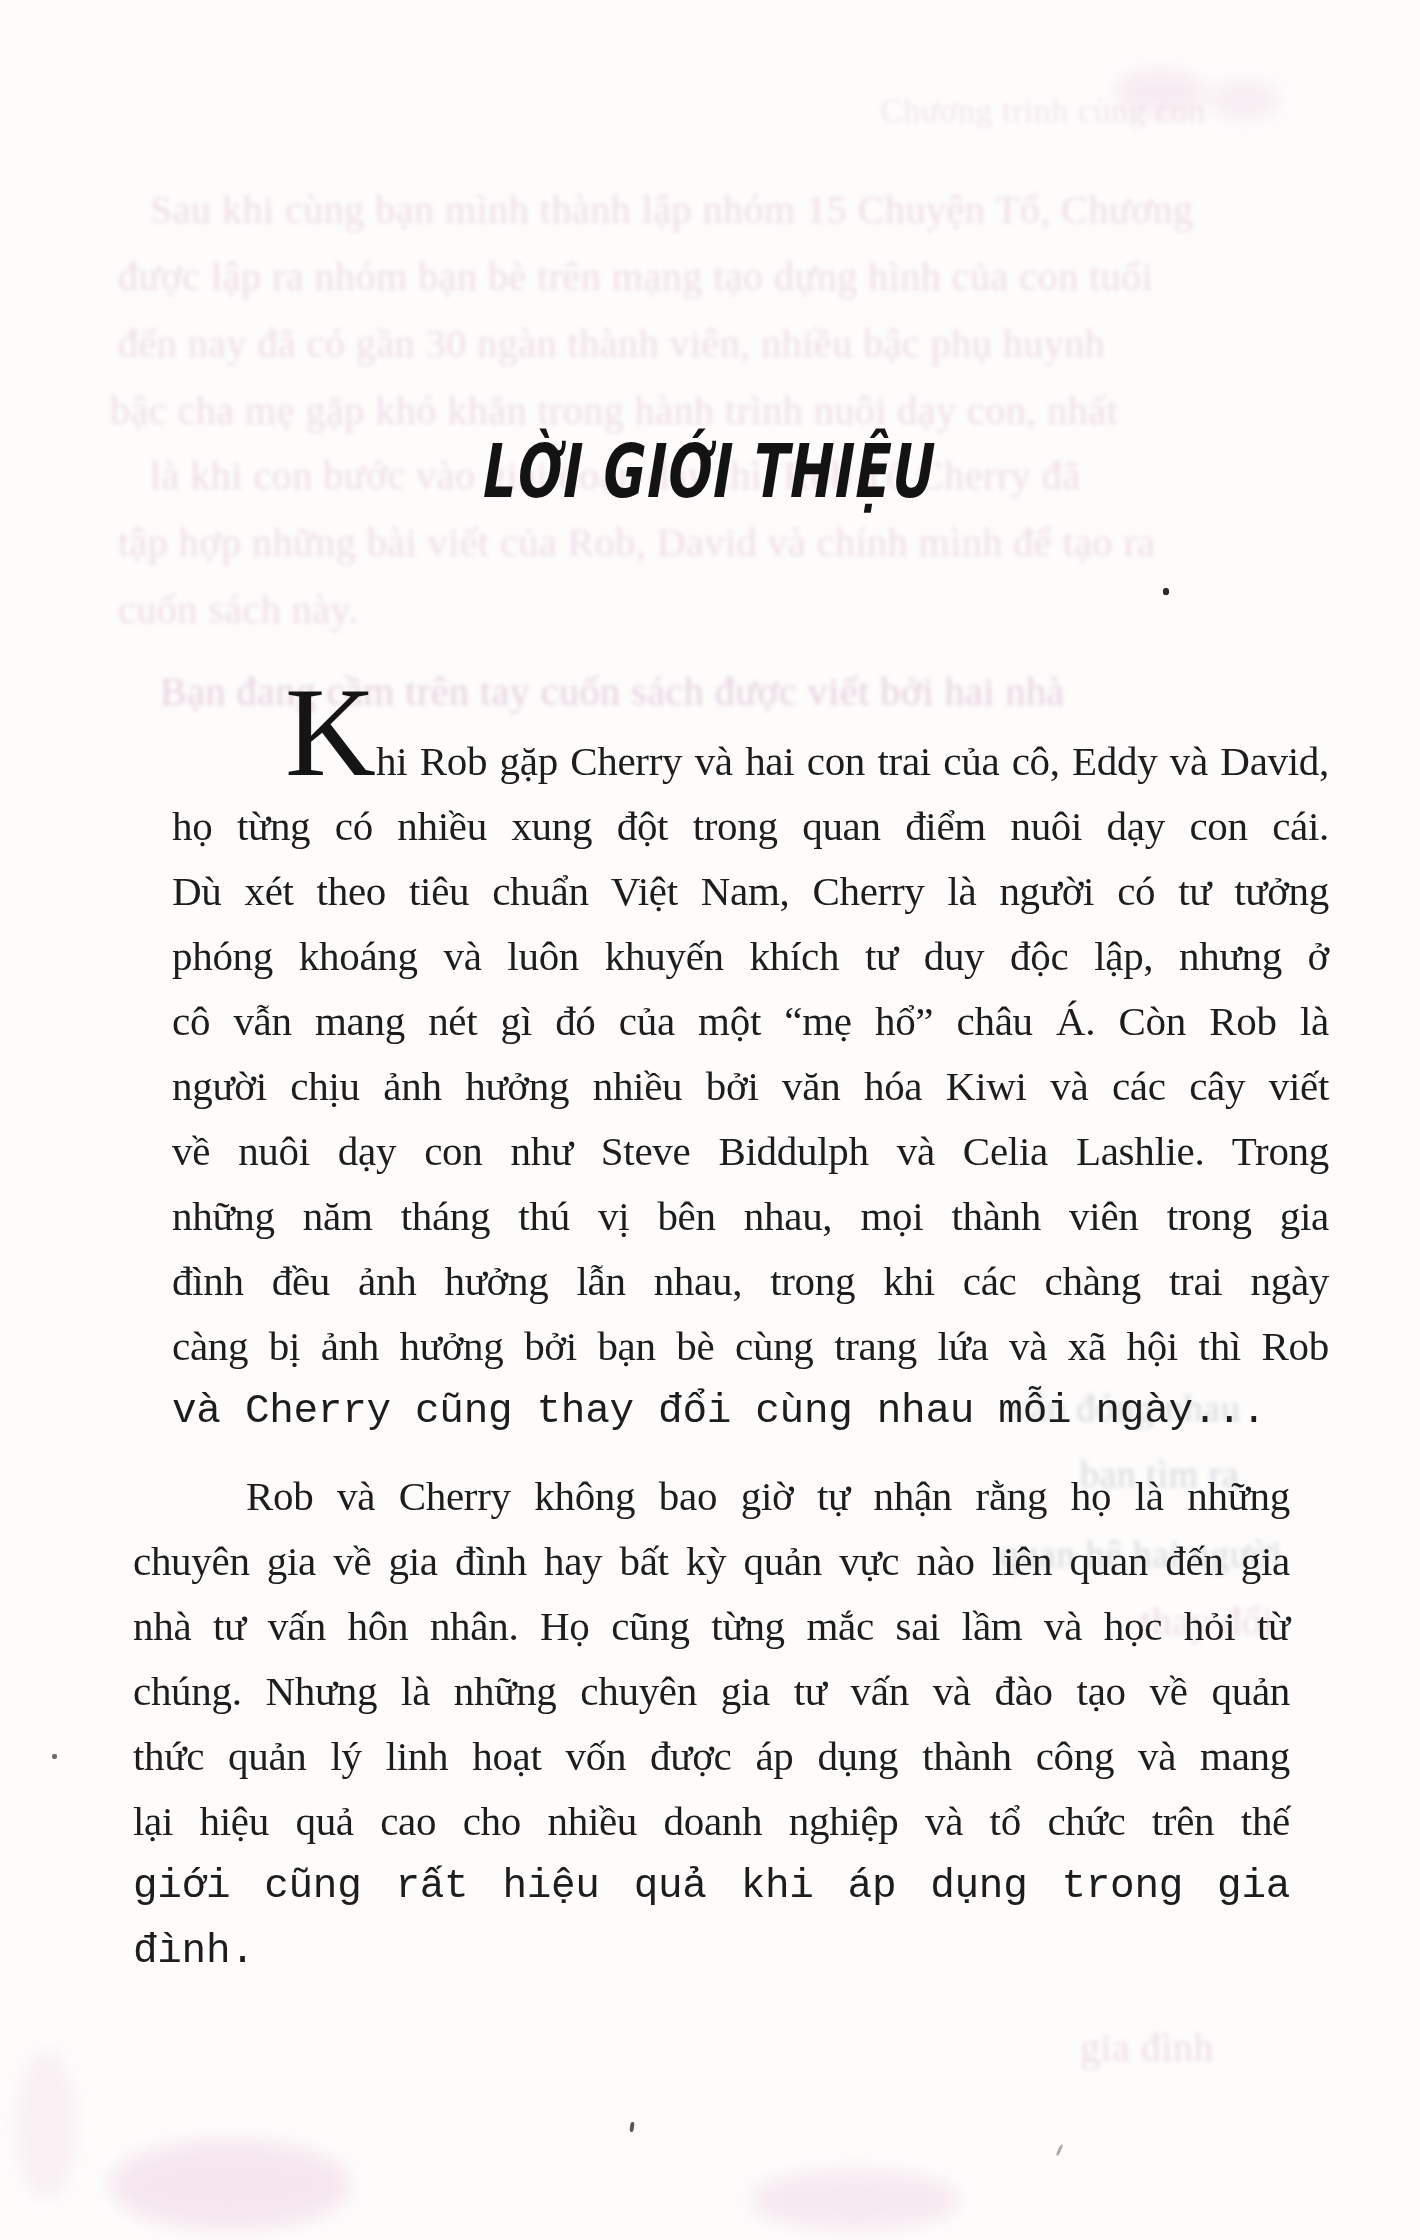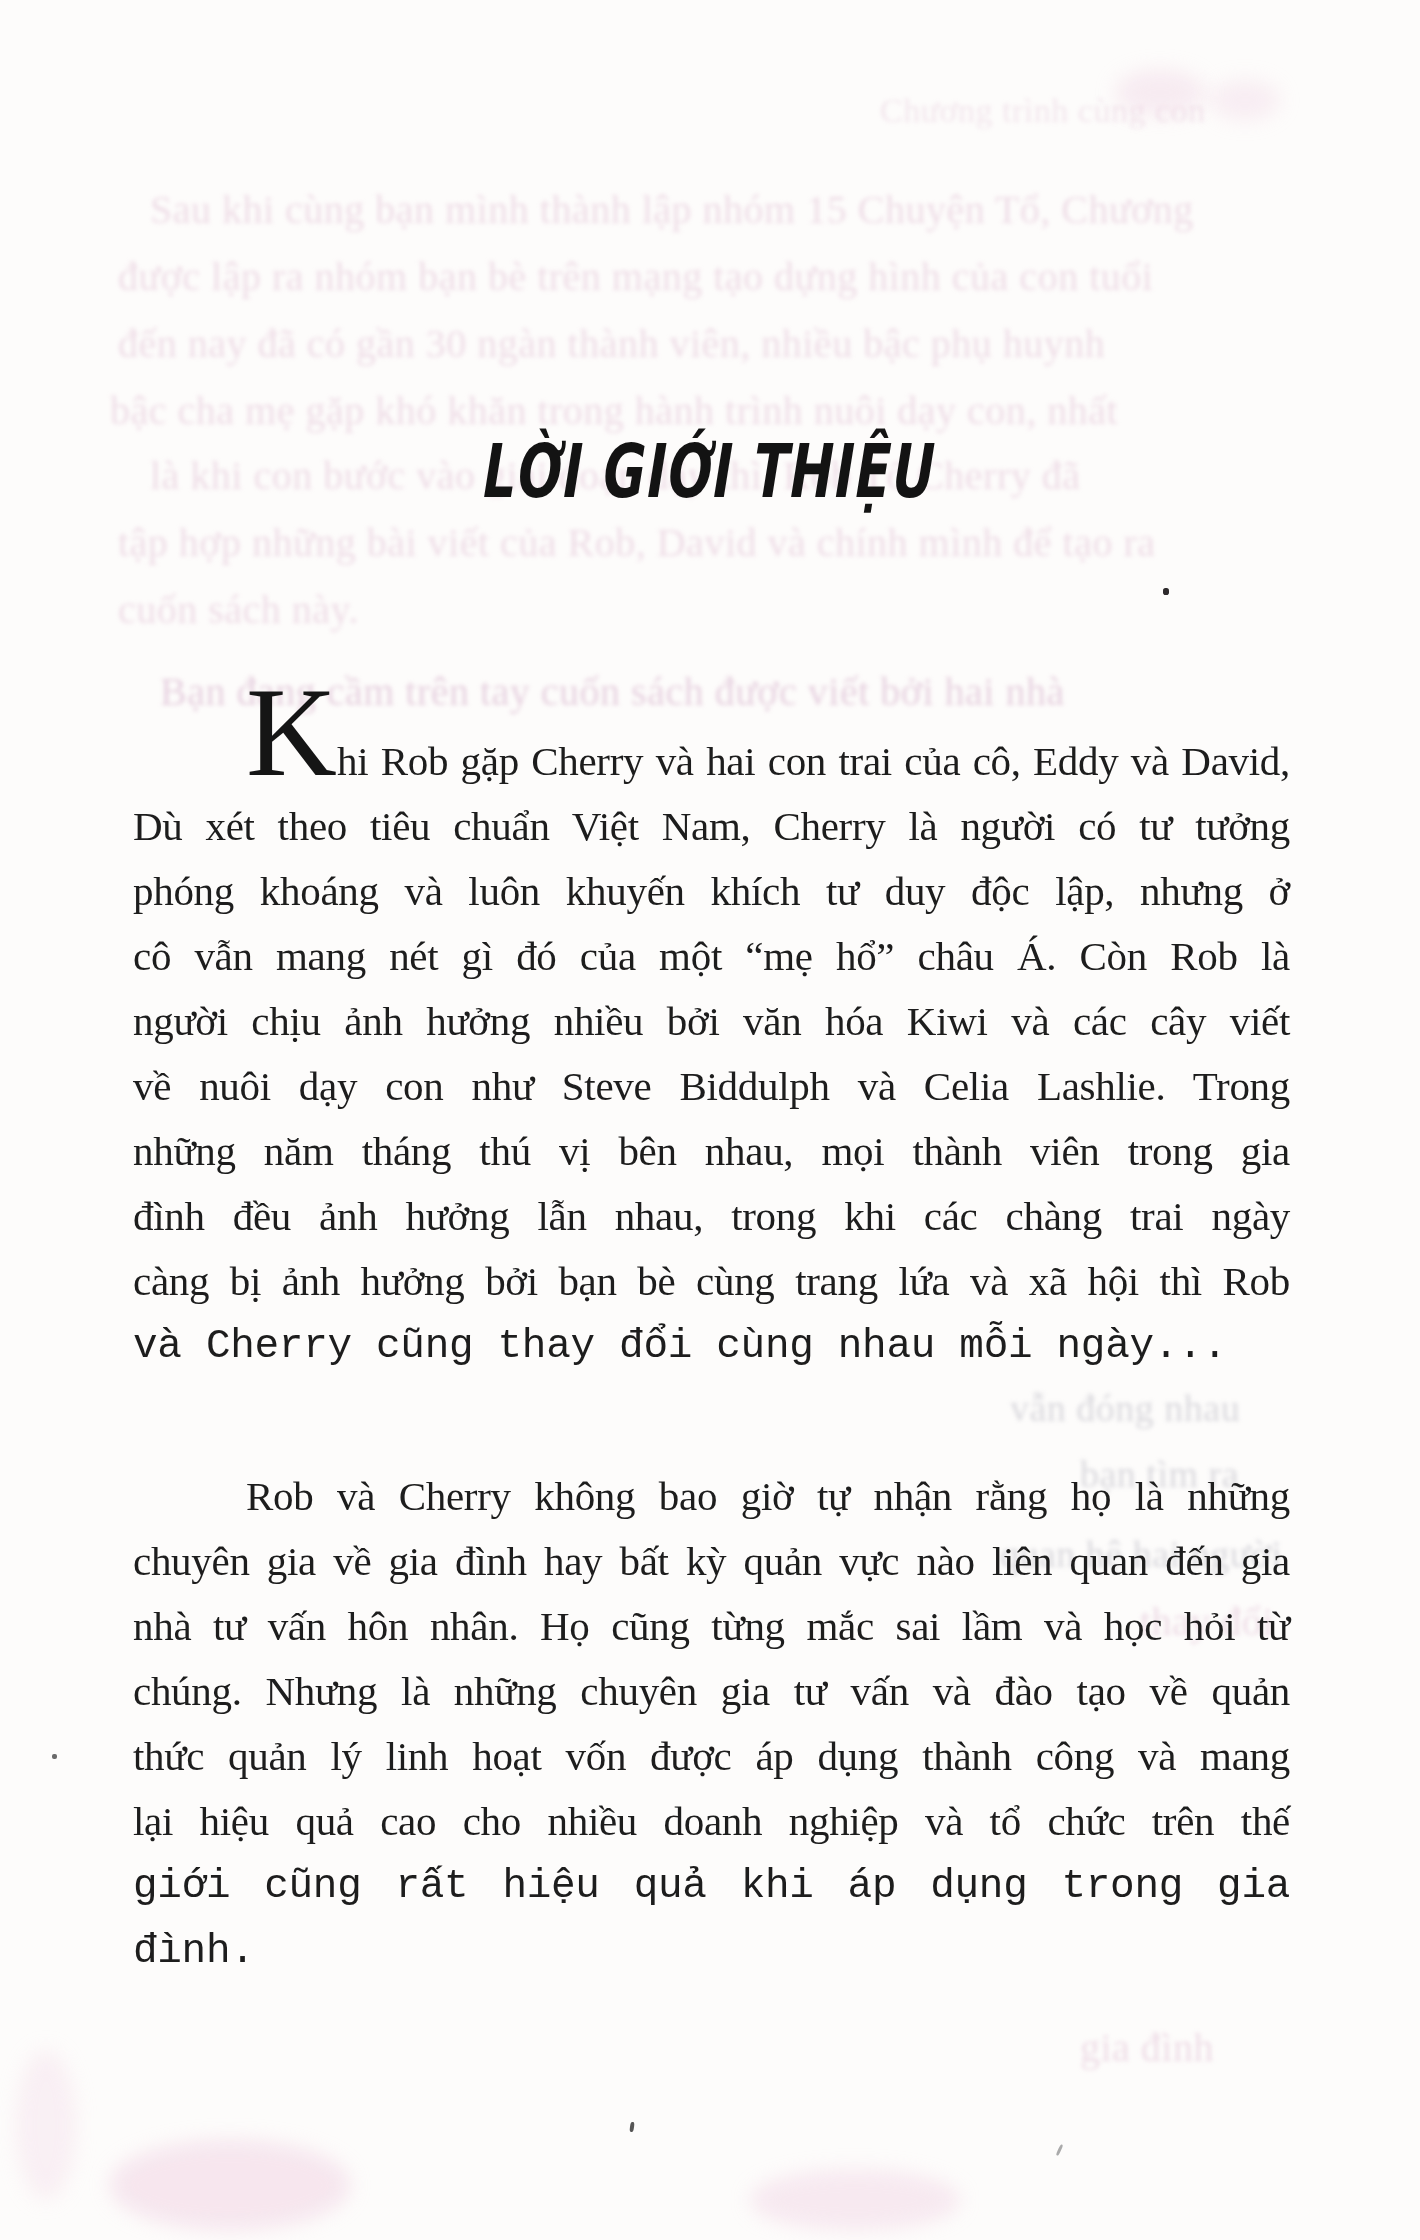--- a/index.html
+++ b/index.html
@@ -54,21 +54,21 @@
     font-style:italic; font-weight:bold;
     font-size:74px; letter-spacing:2px; color:#131313;
     transform:scaleX(0.70) skewX(-2deg);
   }
 
   
   .para {
     position:absolute; left:133px; width:1157px;
     color:#1d1d1d; font-size:41px; letter-spacing:-0.3px;
   }
-  .para1 { top:729px; }
+  .para1 { top:729px;margin-left:39px; }
   .para2 { top:1464px; }
   .line {
     height:65px; line-height:65px;
     text-align:justify; text-align-last:justify;
   }
   .line.indent { text-indent:113px; }
   .line.last   { text-align-last:left;font-family:Liberation Mono, monospace; }
   .initial {
     font-size:126px; line-height:0; letter-spacing:0;
     color:#151515;
@@ -104,20 +104,21 @@
     <div class="speck sp1"></div>
     <div class="speck sp2"></div>
     <div class="speck sp3"></div>
     <div class="speck sp4"></div>
   </div>
 
   <h1 class="title">LỜI GIỚI THIỆU</h1>
 
   <div class="para para1">
     <div class="line indent"><span class="initial">K</span><span>hi Rob gặp Cherry và hai con trai của cô, Eddy và David,</span></div>
+    <div class="line">họ từng có nhiều xung đột trong quan điểm nuôi dạy con cái.</div>
     <div class="line">Dù xét theo tiêu chuẩn Việt Nam, Cherry là người có tư tưởng</div>
     <div class="line">phóng khoáng và luôn khuyến khích tư duy độc lập, nhưng ở</div>
     <div class="line">cô vẫn mang nét gì đó của một “mẹ hổ” châu Á. Còn Rob là</div>
     <div class="line">người chịu ảnh hưởng nhiều bởi văn hóa Kiwi và các cây viết</div>
     <div class="line">về nuôi dạy con như Steve Biddulph và Celia Lashlie. Trong</div>
     <div class="line">những năm tháng thú vị bên nhau, mọi thành viên trong gia</div>
     <div class="line">đình đều ảnh hưởng lẫn nhau, trong khi các chàng trai ngày</div>
     <div class="line">càng bị ảnh hưởng bởi bạn bè cùng trang lứa và xã hội thì Rob</div>
     <div class="line last">và Cherry cũng thay đổi cùng nhau mỗi ngày...</div>
   </div>

